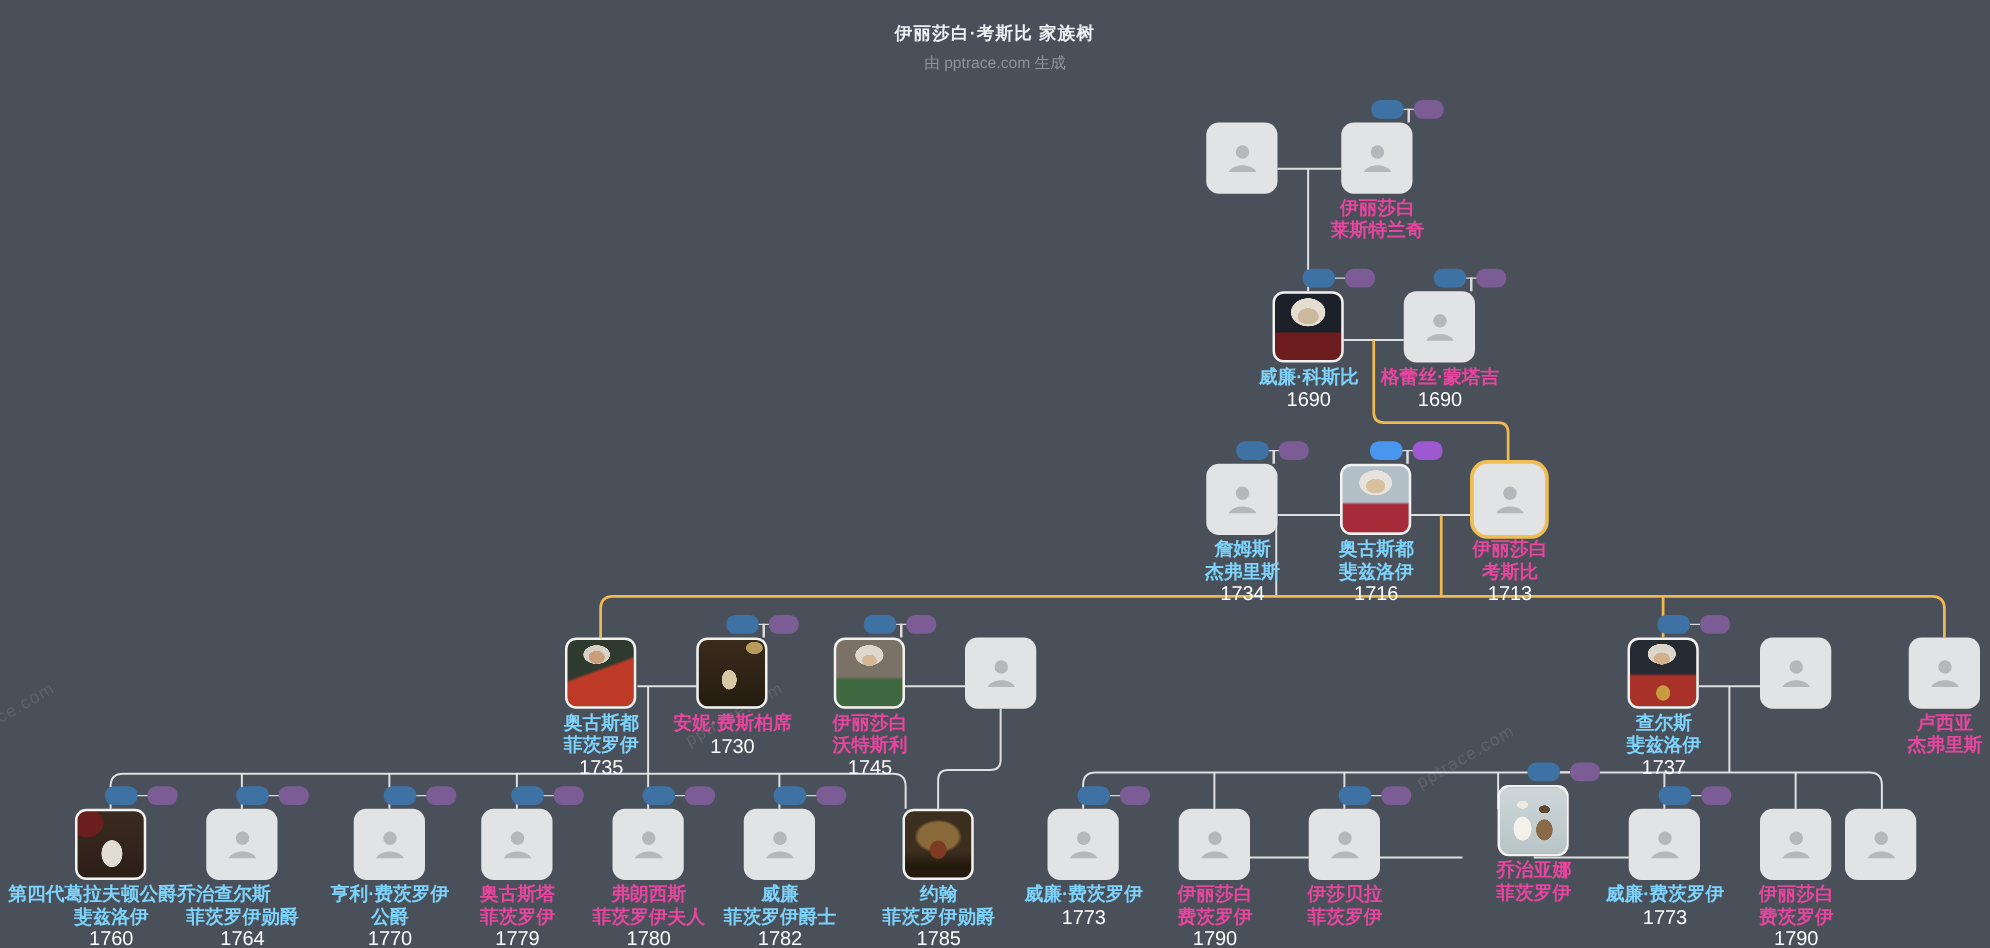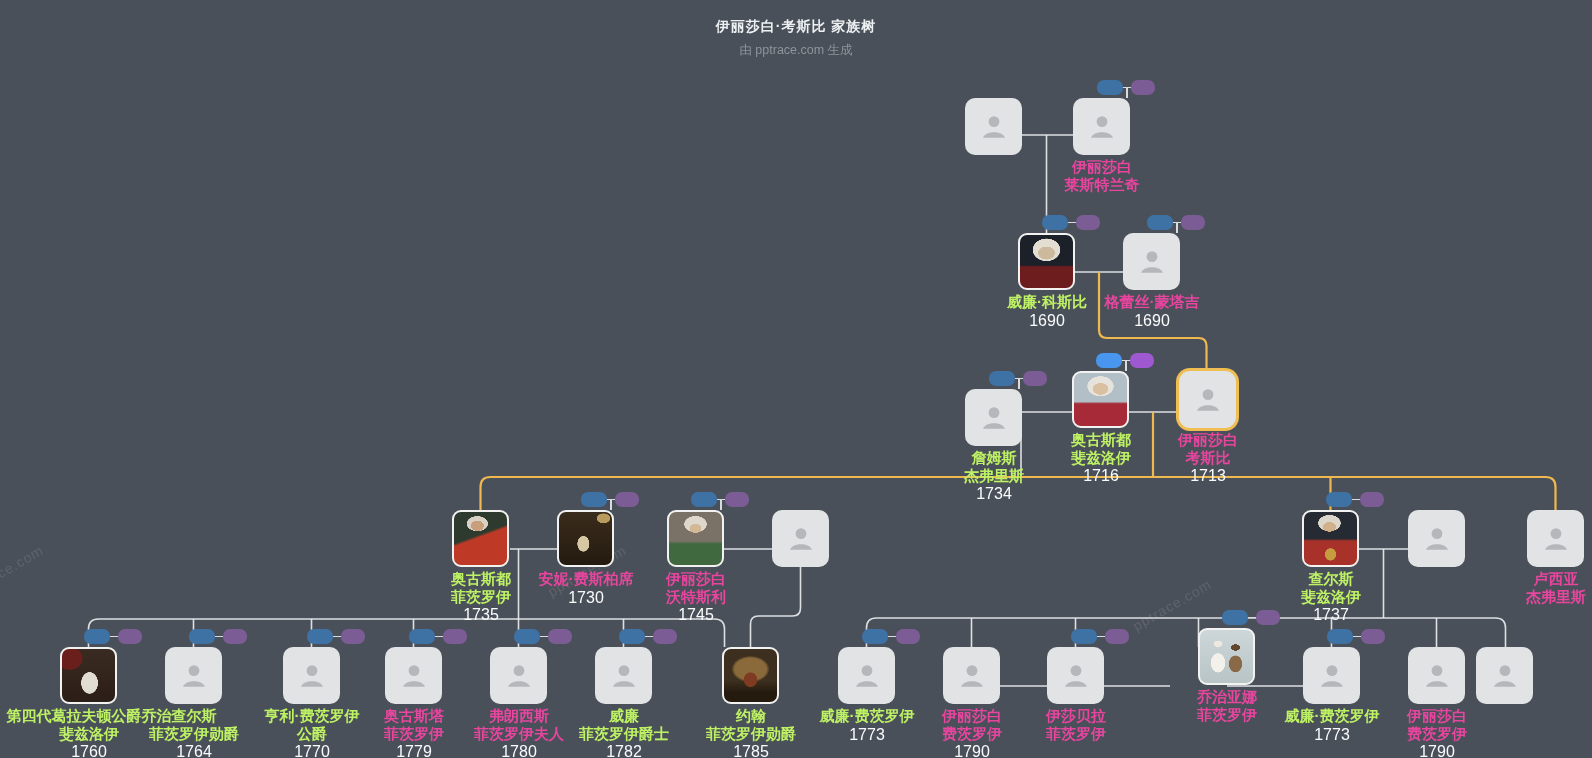--- a/index.html
+++ b/index.html
@@ -62,21 +62,21 @@
     linear-gradient(0deg,#241a0e 0 18%, rgba(0,0,0,0) 40%), #3c2f1f;}
   .pt-georgiana{background:
     radial-gradient(ellipse 14% 10% at 34% 26%, #eee9de 0 58%, rgba(0,0,0,0) 62%),
     radial-gradient(ellipse 24% 32% at 34% 62%, #f4f1ea 0 55%, rgba(0,0,0,0) 58%),
     radial-gradient(ellipse 14% 10% at 67% 33%, #5f4730 0 58%, rgba(0,0,0,0) 62%),
     radial-gradient(ellipse 22% 28% at 67% 64%, #8a6a46 0 55%, rgba(0,0,0,0) 58%),
     linear-gradient(180deg,#cdd7da 0,#b9c4c6 100%);}
   
   .lbl{position:absolute;left:-121px;top:60px;width:300px;text-align:center;line-height:17.5px;pointer-events:none;}
   .lbl .nm{font-size:15px;font-weight:bold;white-space:nowrap;}
-  .lbl.m .nm{color:#bef264;}
+  .lbl.m .nm{color:#7dd3fc;}
   .lbl.f .nm{color:#e8459f;}
   .lbl .yr{font-size:16px;color:#fafbfc;font-weight:normal;margin-top:1px;line-height:18px;}
   
   .pills{position:absolute;left:24px;top:-18px;width:62px;height:15px;}
   .pills .stub{position:absolute;left:29px;top:7px;width:1.6px;height:11px;background:#d9dbde;}
   .pills .conn{position:absolute;left:25px;top:6.5px;width:10px;height:1.6px;background:#d9dbde;}
   .pills .pb{position:absolute;left:0;top:0;width:26px;height:15px;border-radius:7px;background:#3e72a4;}
   .pills .pp{position:absolute;left:34px;top:0;width:24px;height:15px;border-radius:7px;background:#7b5c95;}
   .pills.bright .pb{background:#4896ee;}
   .pills.bright .pp{background:#9e58d0;}
@@ -180,21 +180,21 @@
           <svg width="34" height="34" viewBox="0 0 24 24">
             <circle cx="12" cy="8.2" r="3.8" fill="#b5b8bb"></circle>
             <path d="M4.2 19.5 C6.5 14.4 17.5 14.4 19.8 19.5 Z" fill="#b5b8bb"></path>
           </svg>
         </div>
         <div class="lbl f">
           <div class="nm">格蕾丝·蒙塔吉</div>
           <div class="yr">1690</div>
         </div>
       </div>
-      <div class="person" style="left: 965px; top: 389px;">
+      <div class="person" style="left: 965px; top: 371px;">
         <div class="pills">
           <div class="stub"></div>
           <div class="conn"></div>
           <div class="pb"></div>
           <div class="pp"></div>
         </div>
         <div class="avatar ph">
           <svg width="34" height="34" viewBox="0 0 24 24">
             <circle cx="12" cy="8.2" r="3.8" fill="#b5b8bb"></circle>
             <path d="M4.2 19.5 C6.5 14.4 17.5 14.4 19.8 19.5 Z" fill="#b5b8bb"></path>

